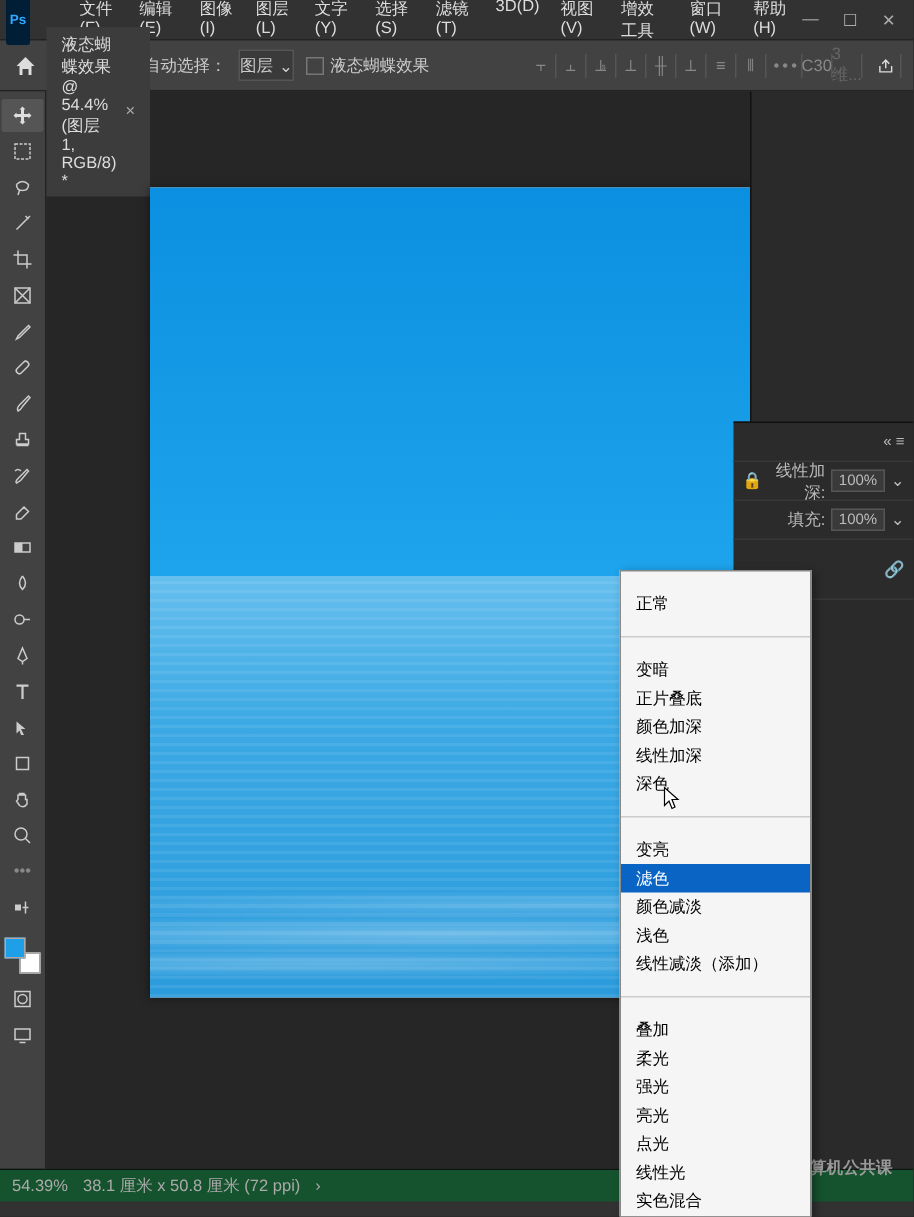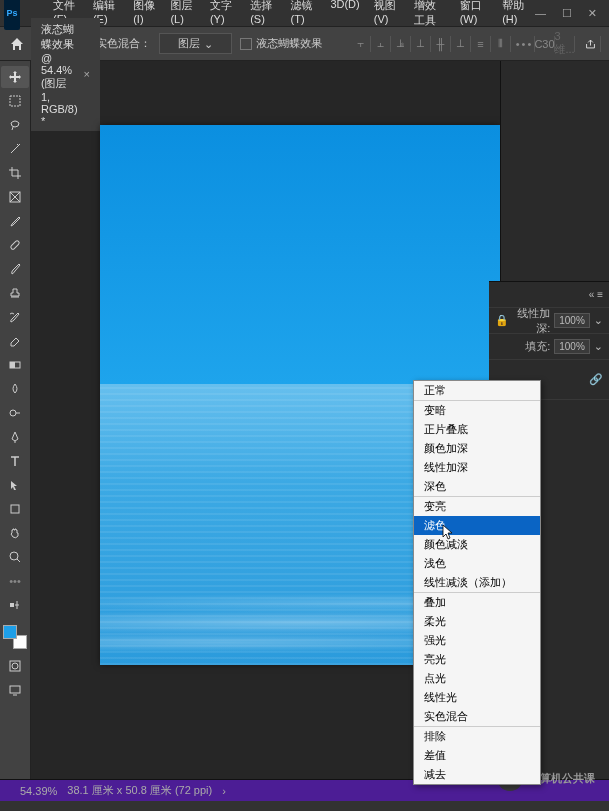--- a/index.html
+++ b/index.html
@@ -7,21 +7,21 @@
 .titlebar{height:26px;background:#323232;display:flex;align-items:center;padding:0 4px}
 .ps-logo{width:16px;height:33px;background:#001e36;display:flex;align-items:center;justify-content:center;color:#31a8ff;font-size:9px;font-weight:bold;margin-right:27px;border-radius:2px}
 .menubar{display:flex;gap:2px;flex:1}
 .menubar span{padding:4px 6px;color:#ddd;cursor:default}
 .winctrl{display:flex;gap:16px;margin-right:8px;color:#aaa}
 .winctrl span{cursor:default}
 .optionsbar{height:35px;background:#424242;display:flex;align-items:center;padding:0 8px;gap:8px;border-top:1px solid #222;border-bottom:1px solid #222}
 .home-icon{width:18px;height:18px;display:flex;align-items:center;justify-content:center}
 .move-icon{width:20px;height:20px;background:#555;border-radius:3px;display:flex;align-items:center;justify-content:center}
 .checkbox{width:12px;height:12px;border:1px solid #777;display:inline-block;vertical-align:middle;margin-right:4px}
-.dropdown{background:#3a3a3a;border:1px solid #555;padding:2px 18px;display:flex;align-items:flex-end;gap:4px}
+.dropdown{background:#3a3a3a;border:1px solid #555;padding:2px 0;display:flex;align-items:flex-end;gap:4px}
 .align-icons{display:flex;gap:4px;margin-left:auto}
 .align-icons span{width:16px;height:16px;display:flex;align-items:center;justify-content:center;color:#888;border-right:1px solid #555;padding-right:4px}
 .share-icon{margin-left:6px}
 .mainarea{display:flex;height:718px;position:relative}
 .toolpanel{width:34px;background:#424242;border-right:1px solid #222;display:flex;flex-direction:column;align-items:center;padding-top:4px;gap:0}
 .tool{width:28px;height:22px;margin:1px 0;display:flex;align-items:center;justify-content:center;color:#ccc;cursor:default;border-radius:2px}
 .tool.active{background:#555}
 .swatches{margin-top:8px;position:relative;width:24px;height:24px}
 .fg-swatch{width:14px;height:14px;background:#1e9fe8;border:1px solid #aaa;position:absolute;top:0;left:0;z-index:2}
 .bg-swatch{width:14px;height:14px;background:#fff;border:1px solid #aaa;position:absolute;bottom:0;right:0;z-index:1}
@@ -37,26 +37,26 @@
  repeating-linear-gradient(0deg,rgba(255,255,255,0.08) 0 2px,transparent 2px 6px),
  radial-gradient(ellipse 150% 18px at 50% 85%,rgba(255,255,255,0.3),transparent 70%),
  radial-gradient(ellipse 140% 14px at 30% 92%,rgba(255,255,255,0.25),transparent 70%),
  radial-gradient(ellipse 140% 14px at 70% 78%,rgba(255,255,255,0.2),transparent 70%)}
 .rightspace{width:120px;background:#2a2a2a;border-left:1px solid #111;position:relative}
 .panel-tabs{position:absolute;top:220px;right:0;width:120px;background:#2b2b2b;border-top:1px solid #111}
 .panel-row{display:flex;align-items:center;height:26px;padding:0 6px;gap:4px;color:#bbb;font-size:10px;border-bottom:1px solid #383838}
 .slider-label{flex:1;text-align:right}
 .slider-val{background:#3a3a3a;padding:1px 4px;border:1px solid #555;font-size:10px}
 .blendmenu{position:absolute;top:380px;left:413px;width:128px;background:#f5f5f5;border:1px solid #888;box-shadow:2px 2px 6px rgba(0,0,0,0.4);z-index:100;color:#000}
-.blendmenu .grp{border-bottom:1px solid #ccc;padding:0 0}
+.blendmenu .grp{border-bottom:1px solid #ccc;padding:12px 0}
 .blendmenu .grp:last-child{border-bottom:none}
 .blendmenu .item{padding:2px 10px;font-size:11px;cursor:default}
 .blendmenu .item.hl{background:#0a64c4;color:#fff}
 .cursor{position:absolute;top:524px;left:442px;z-index:101;pointer-events:none}
-.statusbar{height:22px;background:#4c1d95;display:flex;align-items:center;padding:0 20px;gap:10px;color:#aaa;font-size:10px;border-top:1px solid #111}
+.statusbar{height:22px;background:#14532d;display:flex;align-items:center;padding:0 8px;gap:10px;color:#aaa;font-size:10px;border-top:1px solid #111}
 .watermark{position:absolute;bottom:20px;right:14px;display:flex;align-items:center;gap:6px;color:#999;font-size:14px;font-weight:bold;z-index:50}
 .wm-icon{width:26px;height:26px;background:#3a3a3a;border-radius:50%;display:flex;align-items:center;justify-content:center;color:#7c7;font-size:13px}
 svg{display:block}
 .sep{width:1px;height:22px;background:#555}
 .dots{color:#888;margin-left:4px;letter-spacing:2px}
 </style>
 </head>
 <body>
 
 <div class="titlebar">
@@ -88,21 +88,21 @@
         <path d="M2 8 L8 2 L14 8 L12 8 L12 14 L10 14 L10 10 L6 10 L6 14 L4 14 L4 8 Z" fill="#ddd"></path>
       </svg>
     </div>
  <div class="sep"></div>
  <div class="move-icon">
       <svg width="14" height="14" viewBox="0 0 14 14">
         <path d="M7 1 L9 3 L8 3 L8 6 L11 6 L11 5 L13 7 L11 9 L11 8 L8 8 L8 11 L9 11 L7 13 L5 11 L6 11 L6 8 L3 8 L3 9 L1 7 L3 5 L3 6 L6 6 L6 3 L5 3 Z" fill="#ddd"></path>
       </svg>
     </div>
  <div class="sep"></div>
- <div><span class="checkbox"></span><span>实色混合：</span></div>
+ <div><span class="checkbox"></span><span>自动选择：</span></div>
  <div class="dropdown">
       <span>图层</span>
       <span>⌄</span>
     </div>
  <div><span class="checkbox"></span><span>液态蝴蝶效果</span></div>
  <div class="align-icons">
   <span>⫟</span>
   <span>⫠</span>
   <span>⫡</span>
   <span>⟂</span>

